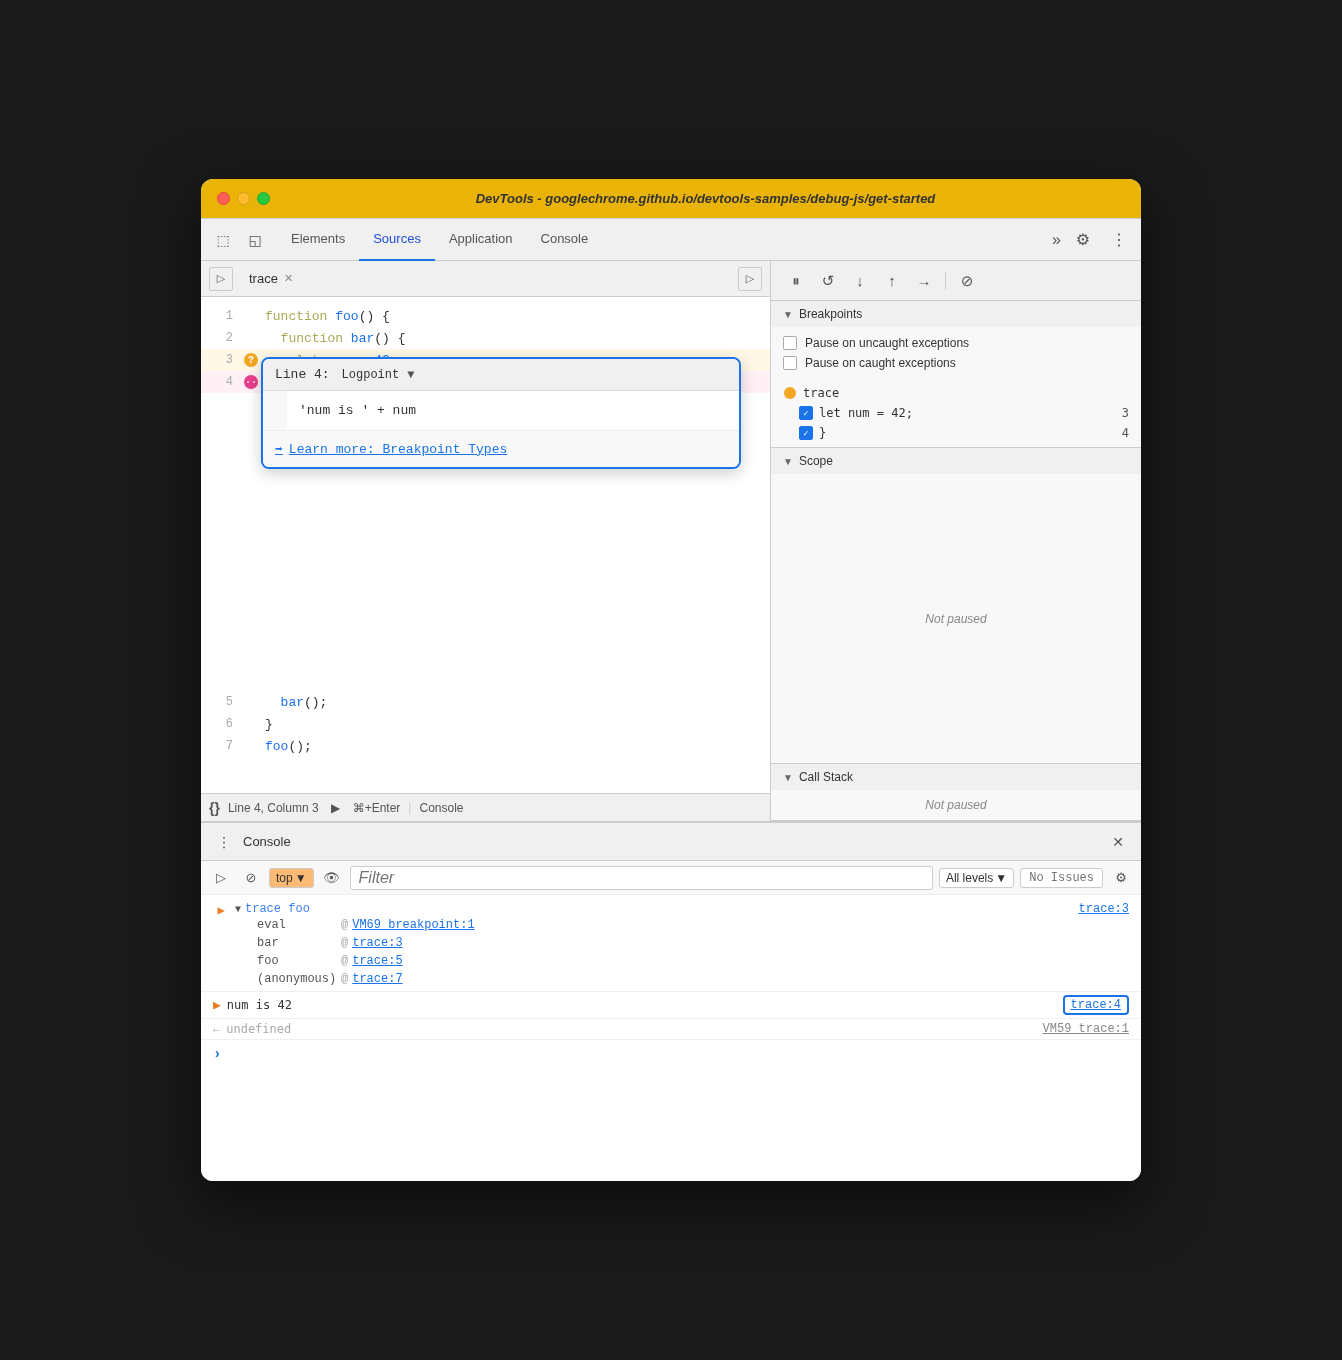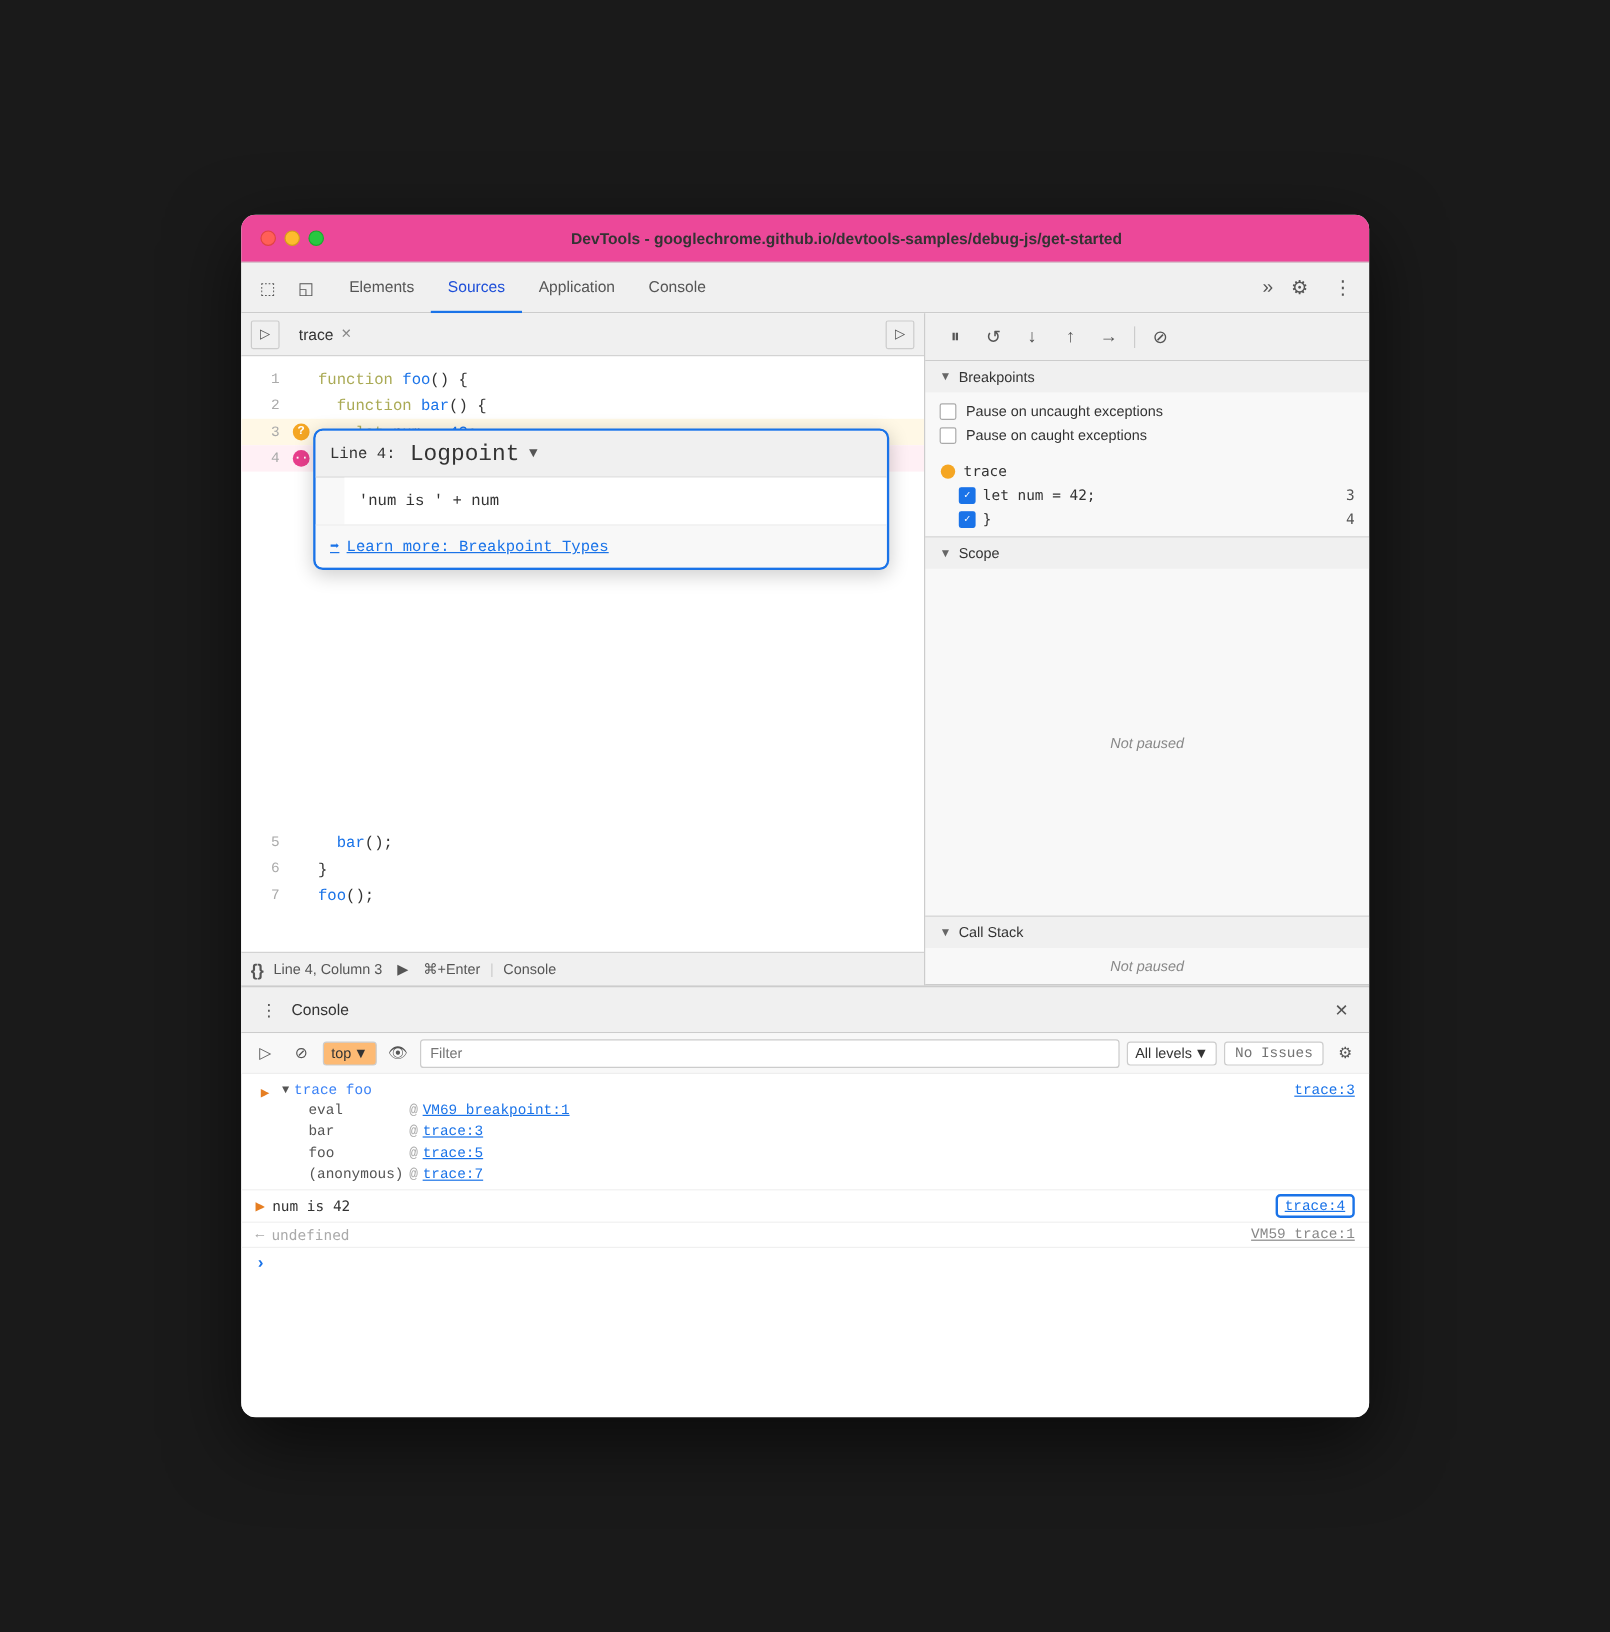--- a/index.html
+++ b/index.html
@@ -13,26 +13,27 @@
     }
     .window {
       width: 940px;
       background: #f0f0f0;
       border-radius: 12px;
       box-shadow: 0 20px 60px rgba(0,0,0,0.6);
       overflow: hidden;
     }
     
     .titlebar {
-      background: #ec4899;
+      background: #eab308;
       padding: 12px 16px;
       display: flex;
       align-items: center;
       gap: 8px;
       border-bottom: 1px solid #ccc;
+      font-style: italic;
     }
     .traffic-lights { display: flex; gap: 7px; margin-right: 8px; }
     .tl { width: 13px; height: 13px; border-radius: 50%; }
     .tl-red { background: #ff5f57; border: 1px solid #e04441; }
     .tl-yellow { background: #febc2e; border: 1px solid #d4a017; }
     .tl-green { background: #28c840; border: 1px solid #1aaa2e; }
     .titlebar-text {
       font-size: 13px;
       font-weight: 600;
       color: #333;
@@ -200,21 +201,21 @@
       font-size: 13px;
       color: #333;
     }
     .logpoint-line-label { font-weight: 500; margin-right: 8px; }
     .logpoint-type-select {
       display: flex;
       align-items: center;
       gap: 4px;
       margin-left: 4px;
     }
-    .logpoint-type-text { color: #333; font-size: 19px; }
+    .logpoint-type-text { color: #333; font-size: 12px; }
     .logpoint-arrow { font-size: 12px; color: #555; margin-left: 4px; }
     .logpoint-input-area {
       padding: 12px;
       background: #fff;
       margin-left: 24px;
     }
     .logpoint-input {
       font-family: 'Menlo', 'Monaco', 'Courier New', monospace;
       font-size: 13px;
       color: #333;
@@ -417,23 +418,24 @@
       cursor: pointer;
       gap: 2px;
       background: #fdba74;
     }
     .filter-input {
       flex: 1;
       height: 24px;
       border: 1px solid #ccc;
       border-radius: 3px;
       padding: 0 8px;
-      font-size: 12px;
+      font-size: 16px;
       background: white;
       outline: none;
+      font-style: italic;
     }
     .all-levels-btn {
       display: flex;
       align-items: center;
       padding: 2px 6px;
       border: 1px solid #ccc;
       border-radius: 3px;
       font-size: 12px;
       color: #333;
       cursor: pointer;

